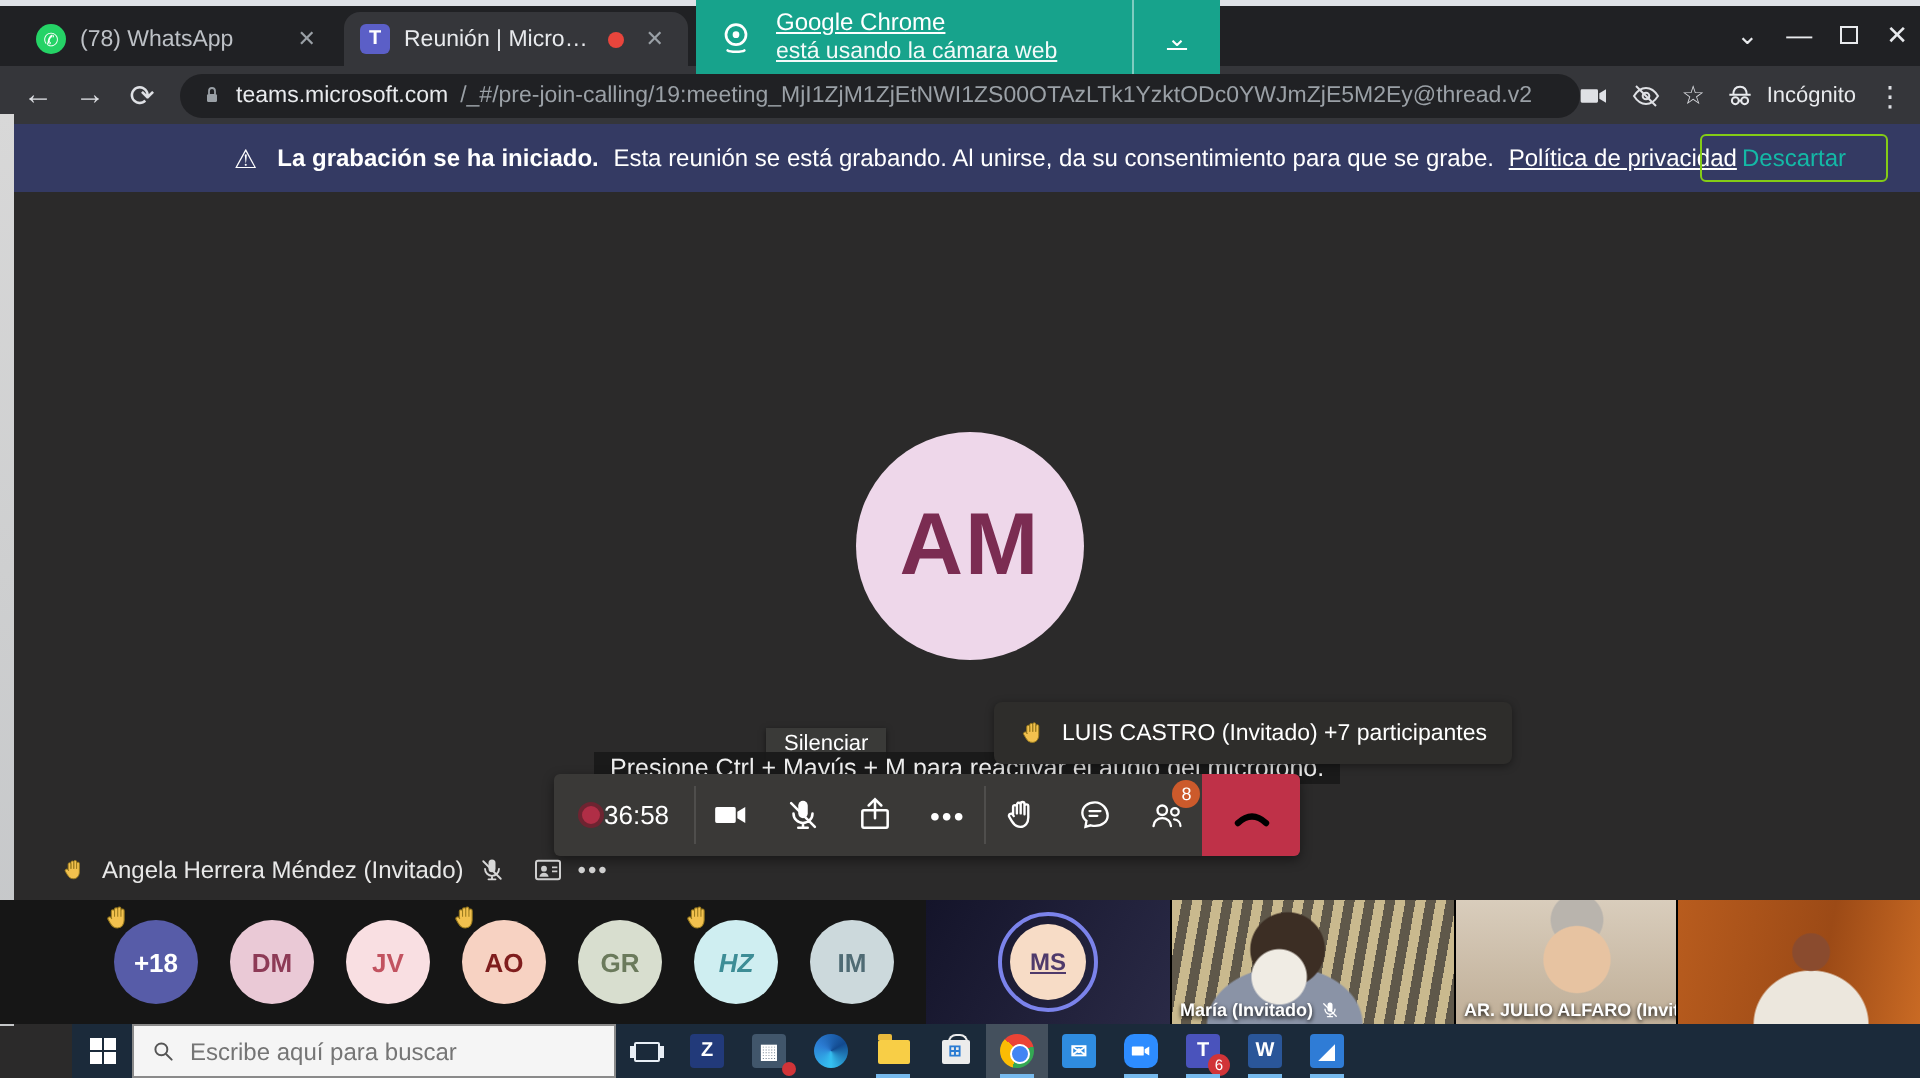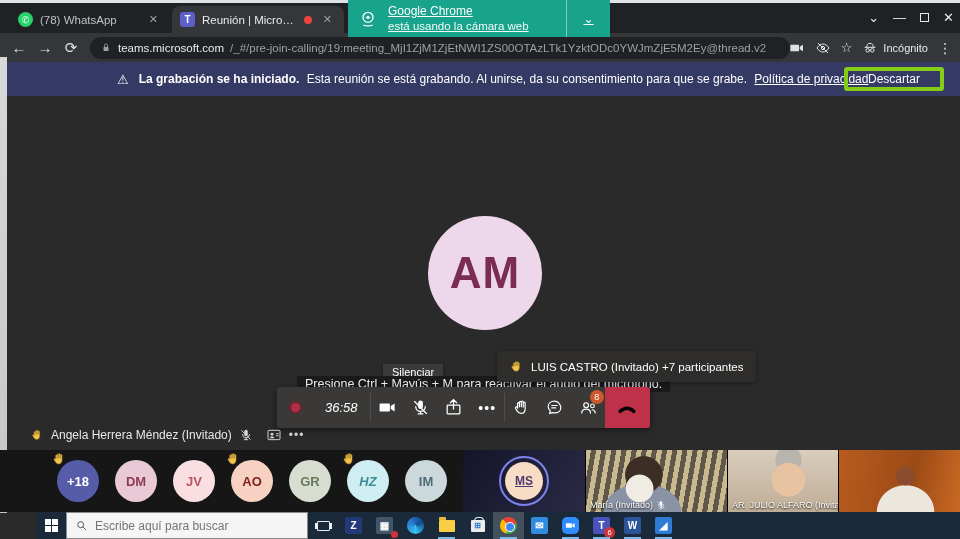--- a/index.html
+++ b/index.html
@@ -37,38 +37,38 @@
   #omnibox .path{color:#9aa0a6;font-size:11.5px;white-space:nowrap;overflow:hidden;text-overflow:clip;}
   #addr-right{position:absolute;right:8px;top:33px;height:29px;display:flex;align-items:center;gap:10px;color:#dfe1e5;}
   #incog{display:flex;align-items:center;gap:5px;font-size:11px;color:#e8eaed;}
   .star{font-size:13px;color:#dfe1e5;}
 
   
   #rec-banner{left:7px;top:62px;width:953px;height:34px;background:#343a63;display:flex;align-items:center;color:#fff;font-size:12px;}
   #rec-banner .warn{margin-left:110px;margin-right:10px;font-size:13px;}
   #rec-banner b{margin-right:4px;}
   #rec-banner a{color:#fff;text-decoration:underline;margin-left:4px;cursor:pointer;}
-  #dismiss-btn{position:absolute;right:16px;top:5px;height:24px;padding:0 20px;border:4px solid #84cc16;border-radius:3px;background:transparent;color:#ffffff;font-size:12px;cursor:pointer;}
+  #dismiss-btn{position:absolute;right:16px;top:5px;height:24px;padding:0 20px;border:1px solid #84cc16;border-radius:3px;background:transparent;color:#14b8a6;font-size:12px;cursor:pointer;}
 
   
   #left-strip{left:0;top:57px;width:7px;height:456px;background:linear-gradient(#d8d8d8,#c4c6c8);}
 
   
   #stage{left:7px;top:96px;width:953px;height:354px;background:#2b2a2a;}
   #main-avatar{left:428px;top:216px;width:114px;height:114px;border-radius:50%;background:#eed7ea;color:#7b2c52;display:flex;align-items:center;justify-content:center;font-size:44px;font-weight:600;letter-spacing:1px;}
 
   
   #tip-mute{left:383px;top:364px;background:#3a3a38;color:#fff;font-size:11px;padding:2px 9px;box-shadow:0 1px 3px rgba(0,0,0,.5);}
   #tip-mic{left:297px;top:376px;background:rgba(25,25,25,.92);color:#eee;font-size:12.5px;padding:1px 8px;white-space:nowrap;}
   #hand-toast{left:497px;top:351px;height:31px;background:#2e2d2b;border-radius:4px;display:flex;align-items:center;gap:7px;padding:0 12px;color:#fff;font-size:11.5px;box-shadow:0 1px 4px rgba(0,0,0,.4);}
 
   
   #call-bar{left:277px;top:387px;width:373px;height:41px;background:#3a3937;border-radius:3px;display:flex;align-items:stretch;box-shadow:0 2px 6px rgba(0,0,0,.45);}
   .cb-sec{display:flex;align-items:center;}
-  #rec-ind{padding:0 12px;gap:23px;font-style:italic;}
+  #rec-ind{padding:0 12px;gap:0;}
   #rec-ind .dot{width:13px;height:13px;border-radius:50%;background:#b02e46;border:2px solid #6e2431;}
   #rec-ind .time{color:#fff;font-size:13px;}
   .cb-div{width:1px;background:#4f4e4c;margin:6px 0;}
   .cb-btn{width:37px;display:flex;align-items:center;justify-content:center;color:#fff;cursor:pointer;position:relative;}
   .cb-btn .ic{width:19px;height:19px;}
   #more-dots{font-size:14px;letter-spacing:1px;color:#fff;}
   #people-badge{position:absolute;top:3px;right:1px;min-width:14px;height:14px;border-radius:8px;background:#cc5a2b;color:#fff;font-size:9px;display:flex;align-items:center;justify-content:center;padding:0 3px;}
   #hangup-btn{width:50px;background:#bf3148;border-radius:0 3px 3px 0;display:flex;align-items:center;justify-content:center;cursor:pointer;}
   #hangup-btn .ic{width:24px;height:24px;}
 
@@ -94,21 +94,21 @@
     radial-gradient(ellipse at 40% 100%, #8a93a6 0 32%, rgba(0,0,0,0) 33%),
     repeating-linear-gradient(100deg, #c9b98e 0 5px, #5f584a 5px 10px);}
   #vid-2{left:727px;width:111px;background-image:
     radial-gradient(circle at 55% 48%, #e7c3a1 0 24%, rgba(0,0,0,0) 25%),
     radial-gradient(circle at 55% 16%, #b9b4ad 0 16%, rgba(0,0,0,0) 17%),
     linear-gradient(#d9cdbc,#bfae97);}
   #vid-3{left:838px;width:122px;background-image:
     radial-gradient(circle at 55% 42%, #8a4b2e 0 12%, rgba(0,0,0,0) 13%),
     radial-gradient(ellipse at 55% 100%, #ece7dd 0 30%, rgba(0,0,0,0) 31%),
     linear-gradient(100deg,#b85c1e,#9c4a16 60%,#c96a24);}
-  .vlabel{position:absolute;left:4px;bottom:2px;display:flex;align-items:center;gap:3px;color:#fff;font-size:9px;text-shadow:0 1px 2px #000;white-space:nowrap;}
+  .vlabel{position:absolute;left:4px;bottom:2px;display:flex;align-items:center;gap:3px;color:#fff;font-size:9px;text-shadow:0 1px 2px #000;white-space:nowrap;font-weight:bold;}
   .vlabel .ic{width:10px;height:10px;}
 
   
   #taskbar{left:0;top:512px;width:960px;height:27px;background:#1b2a3a;display:flex;align-items:center;z-index:40;margin-left:36px;}
   #start-btn{width:30px;height:27px;display:flex;align-items:center;justify-content:center;cursor:pointer;}
   #start-btn .grid{display:grid;grid-template-columns:6px 6px;grid-template-rows:6px 6px;gap:1px;}
   #start-btn .grid i{background:#fff;}
   #tb-search{width:242px;height:27px;background:#f5f5f5;border:1px solid #8a8a8a;display:flex;align-items:center;gap:7px;padding:0 8px;}
   #tb-search input{border:none;outline:none;background:transparent;font-size:12px;color:#444;width:190px;}
   #tb-search .ic{width:13px;height:13px;color:#555;}

